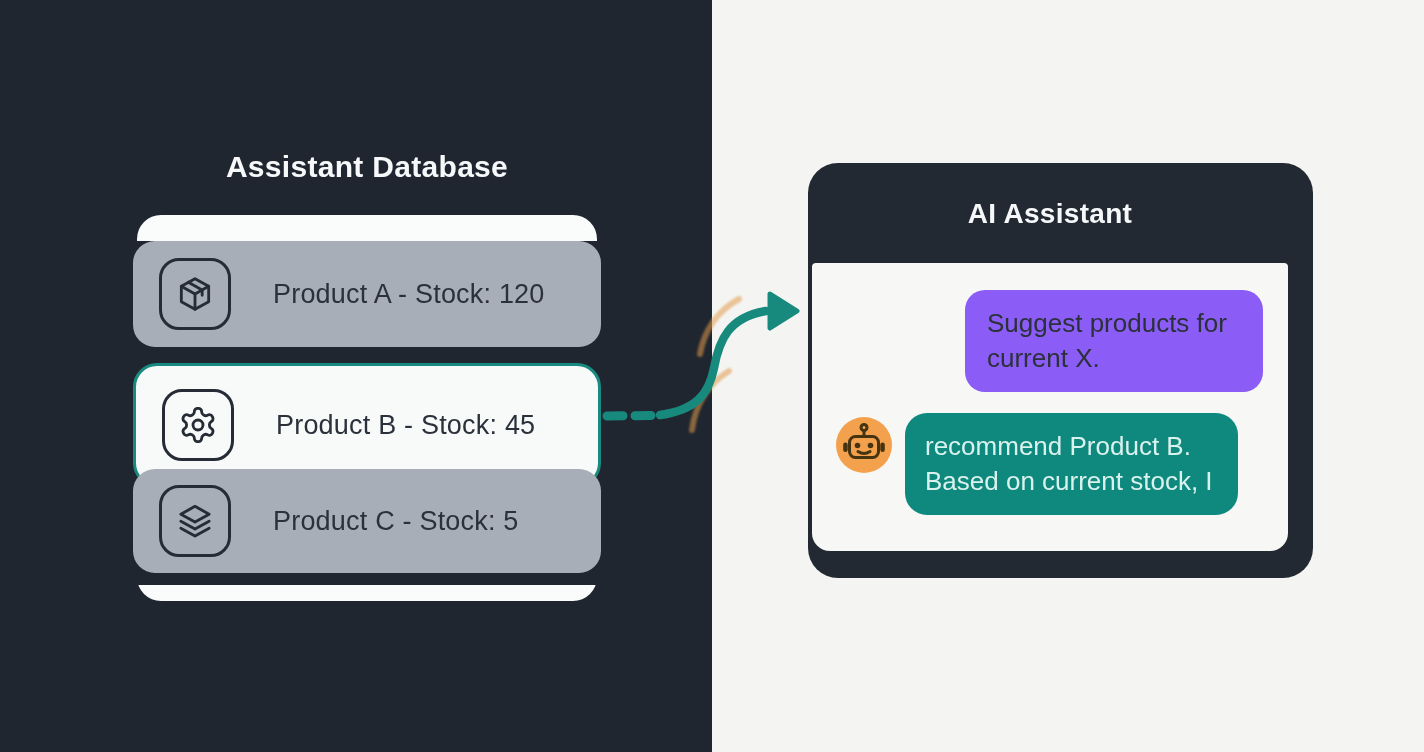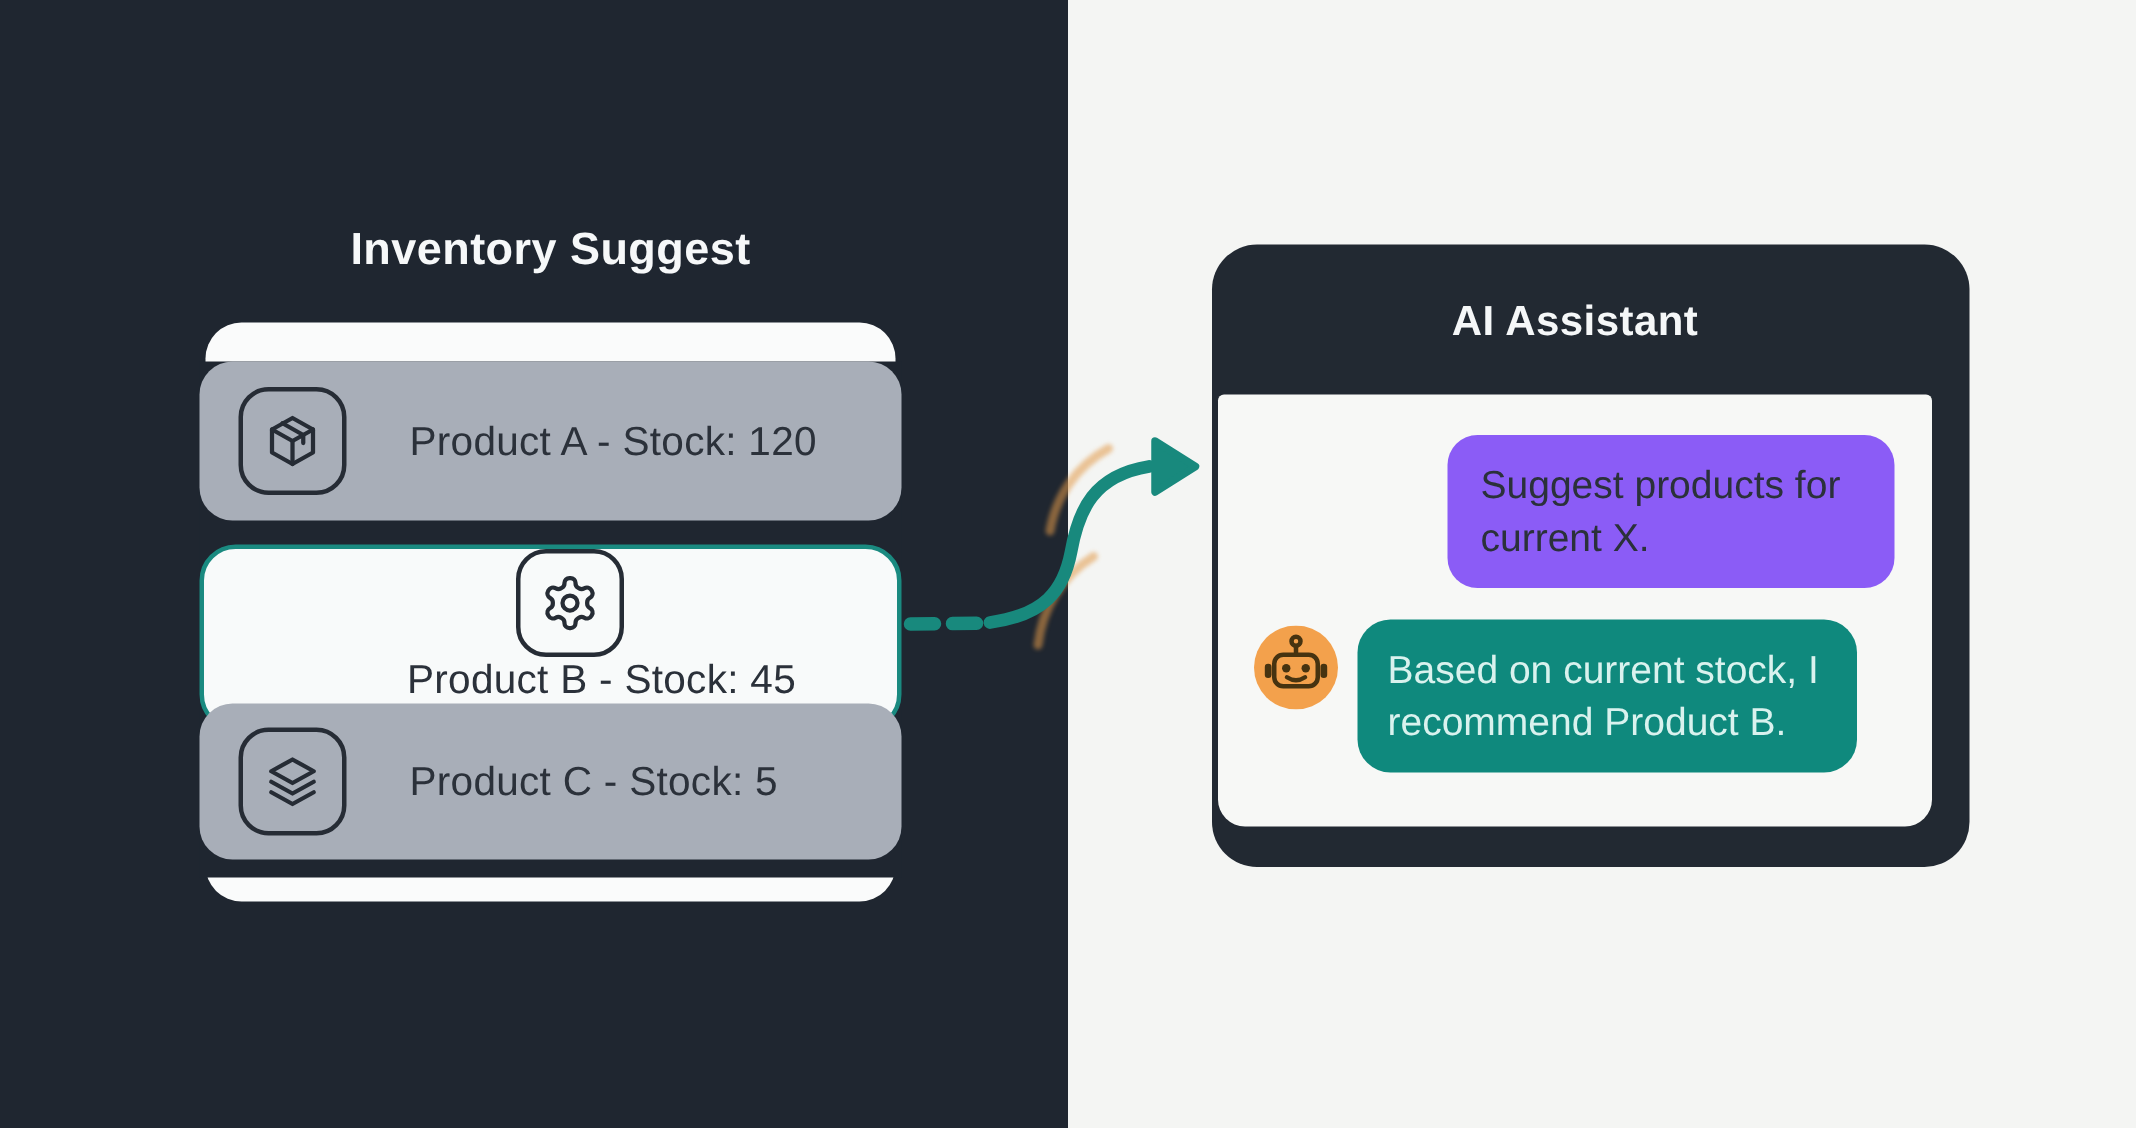--- a/index.html
+++ b/index.html
@@ -26,21 +26,21 @@
     background: #1F2630;
   }
   .inv-row {
     position: absolute; left: 133px; width: 468px;
     display: flex; align-items: center; padding-left: 26px;
     border-radius: 22px; background: #A8AEB8;
   }
   .inv-row.row-a { top: 241px; height: 106px; }
   .inv-row.row-b {
     top: 363px; height: 124px; background: #F8FAFA;
-    border: 3px solid #1A8A80; border-radius: 24px; flex-direction: column;
+    border: 3px solid #1A8A80; border-radius: 24px;
   }
   .inv-row.row-c { top: 469px; height: 104px; }
   .icon-box {
     width: 72px; height: 72px; flex: 0 0 72px;
     border: 3.5px solid #262C35; border-radius: 20px;
     display: flex; align-items: center; justify-content: center;
   }
   .icon-box svg { width: 40px; height: 40px; stroke: #262C35; fill: none;
     stroke-width: 1.7; stroke-linecap: round; stroke-linejoin: round; }
   .inv-label { margin-left: 42px; font-size: 27px; color: #2B313A; letter-spacing: .2px; }
@@ -78,21 +78,21 @@
   .arrow-layer { position: absolute; inset: 0; width: 1424px; height: 752px; pointer-events: none; }
 </style>
 </head>
 <body>
 
 <div class="stage">
 
   <div class="half-left"></div>
   <div class="half-right"></div>
 
-  <div class="inv-title">Inventory Suggest</div>
+  <div class="inv-title">Assistant Database</div>
 
   <div class="inv-card"></div>
   <div class="inv-band"></div>
 
   <div class="inv-row row-a">
     <div class="icon-box">
       <svg viewBox="0 0 24 24">
         <path d="M12 2.8 L20.2 7.4 V16.6 L12 21.2 L3.8 16.6 V7.4 Z"></path>
         <path d="M3.8 7.4 L12 12 L20.2 7.4"></path>
         <path d="M12 12 V21.2"></path>
@@ -143,22 +143,22 @@
           <path d="M22 34.5 Q28 38.5 34 34.5"></path>
         </g>
         <rect x="7.2" y="25.5" width="4.5" height="9.5" rx="2.2" fill="#463310"></rect>
         <rect x="44.3" y="25.5" width="4.5" height="9.5" rx="2.2" fill="#463310"></rect>
         <circle cx="21.5" cy="28.5" r="2.8" fill="#463310"></circle>
         <circle cx="34.5" cy="28.5" r="2.8" fill="#463310"></circle>
       </svg>
     </div>
 
     <div class="bubble bubble-assistant">
+      <span>recommend Product B.</span>
       <span>Based on current stock, I</span>
-      <span>recommend Product B.</span>
     </div>
 
   </div>
 
   <svg class="arrow-layer" viewBox="0 0 1424 752">
     <defs>
       <filter id="soft" x="-30%" y="-30%" width="160%" height="160%">
         <feGaussianBlur stdDeviation="1.3"></feGaussianBlur>
       </filter>
     </defs>

